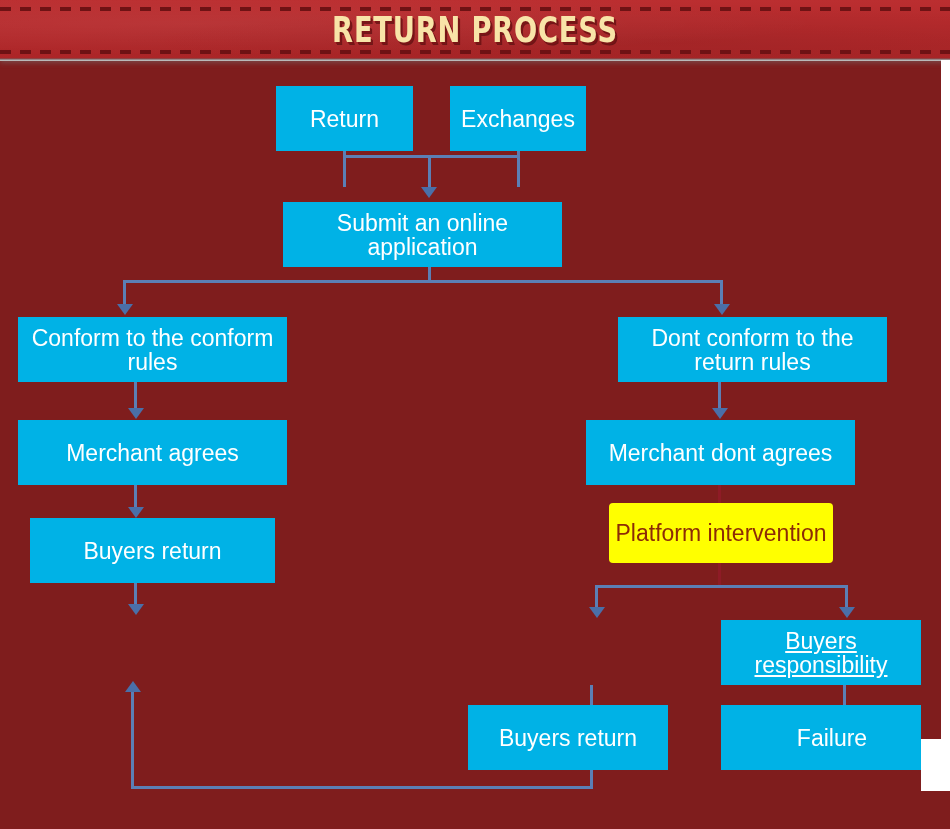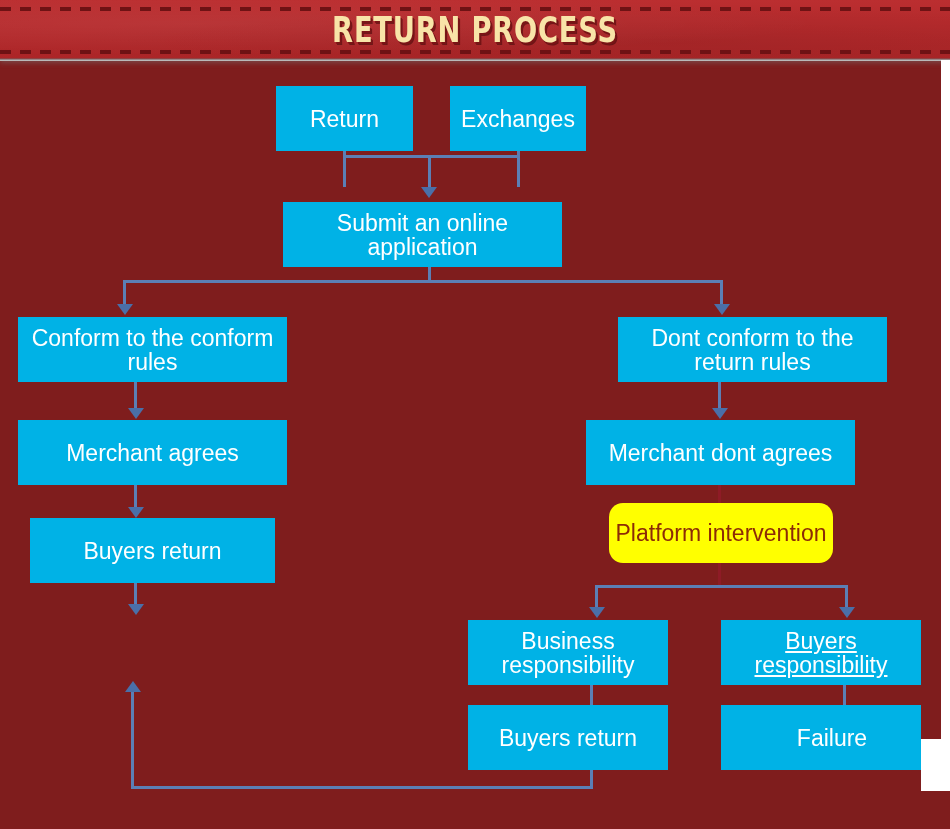--- a/index.html
+++ b/index.html
@@ -86,21 +86,21 @@
     color: #ffffff;
     background: #00b2e6;
     font-size: 23px;
     line-height: 24px;
     padding: 2px 6px;
     z-index: 4;
   }
   .node.highlight {
     background: #ffff00;
     color: #8c2b06;
-    border-radius: 14px;
+    border-radius: 4px;
     z-index: 6;
   }
 
   
   .line {
     position: absolute;
     background: #5b7fb5;
     z-index: 2;
   }
   .line.v { width: 3px; }
@@ -207,21 +207,20 @@
   <div class="arrow-down" style="left:128px; top:604px;"></div>
 
   <div class="line v" style="left:718px; top:563px; height:23px;"></div>
   <div class="line h" style="left:595px; top:585px; width:253px;"></div>
   <div class="line v" style="left:595px; top:585px; height:23px;"></div>
   <div class="line v" style="left:845px; top:585px; height:23px;"></div>
   <div class="arrow-down" style="left:589px; top:607px;"></div>
   <div class="arrow-down" style="left:839px; top:607px;"></div>
 
 
-  <div class="node" style="left:468px; top:620px; width:200px; height:65px;">Business responsibility</div>
 
   <div class="node" style="left:721px; top:620px; width:200px; height:65px;text-decoration:underline;">Buyers responsibility</div>
 
   <div class="line v" style="left:590px; top:685px; height:22px;"></div>
 
   <div class="line v" style="left:843px; top:685px; height:22px;"></div>
 
   <div class="node" style="left:468px; top:705px; width:200px; height:65px;">Buyers return</div>
 
   <div class="node" style="left:721px; top:705px; width:200px; height:65px;padding-left:28px;">Failure</div>

